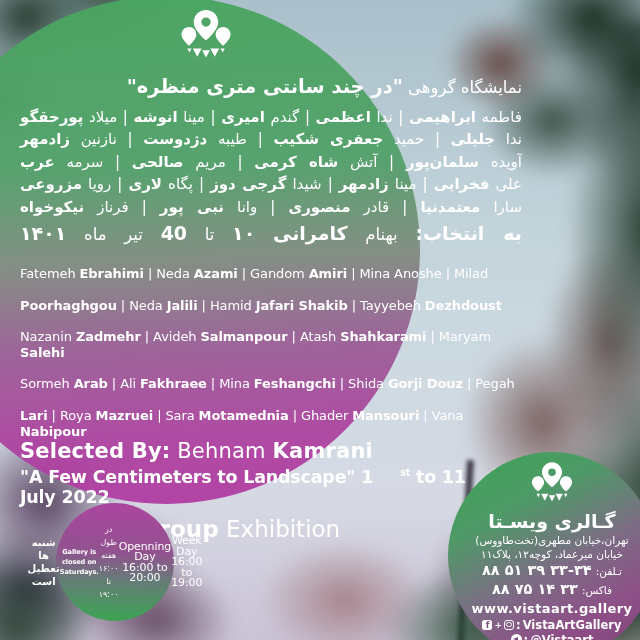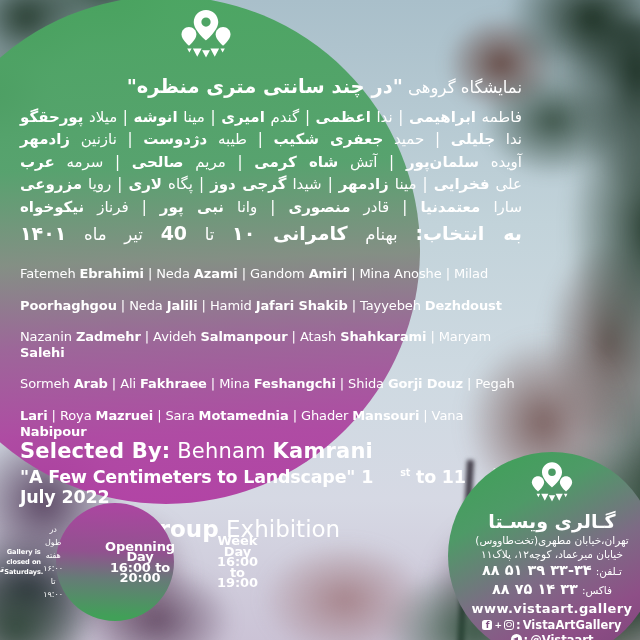--- a/index.html
+++ b/index.html
@@ -63,21 +63,21 @@
   .group-title{font-size:23px;text-align:center;width:440px;margin-top:9px;font-weight:400;}
   b{font-weight:700;}
 
   .schedule-circle{position:absolute;left:56px;top:503px;width:118px;height:118px;border-radius:50%;
     background:linear-gradient(182deg,#a9479f 6%,#91528f 42%,#667b77 64%,#41a058 95%);
     display:flex;flex-direction:row;align-items:center;justify-content:center;text-align:center;}
   .sch-fa-closed{font-size:10px;font-weight:700;line-height:13px;}
   .sch-en-closed{font-size:6.6px;font-weight:700;line-height:10px;letter-spacing:-.1px;}
   .sch-divider{width:74px;height:1px;background:rgba(255,255,255,.45);margin:3px 0 4px;}
   .sch-fa-hours{font-size:8px;line-height:13px;}
-  .sch-en-hours{font-size:13px;font-weight:700;line-height:10.5px;margin-top:1px;letter-spacing:-.1px;margin-left:42px;}
+  .sch-en-hours{font-size:11px;font-weight:400;line-height:10.5px;margin-top:1px;letter-spacing:-.1px;}
 
   .contact-circle{position:absolute;left:448px;top:452px;width:208px;height:208px;border-radius:50%;
     background:linear-gradient(152deg,#3fa158 6%,#4e9a67 28%,#7d6b85 55%,#8e4f87 76%,#7e447a 96%);
     text-align:center;}
   .gallery-name{direction:rtl;font-size:19px;font-weight:700;line-height:24px;margin-top:1px;}
   .addr{direction:rtl;font-size:10.5px;line-height:14px;}
   .num-row{direction:rtl;display:flex;justify-content:center;align-items:baseline;gap:4px;line-height:18px;}
   .num-label{font-size:10.5px;}
   .num{font-size:14.5px;font-weight:700;direction:ltr;unicode-bidi:isolate;letter-spacing:1px;}
   .website{font-size:13px;font-weight:700;letter-spacing:.4px;line-height:17px;margin-top:1px;}

